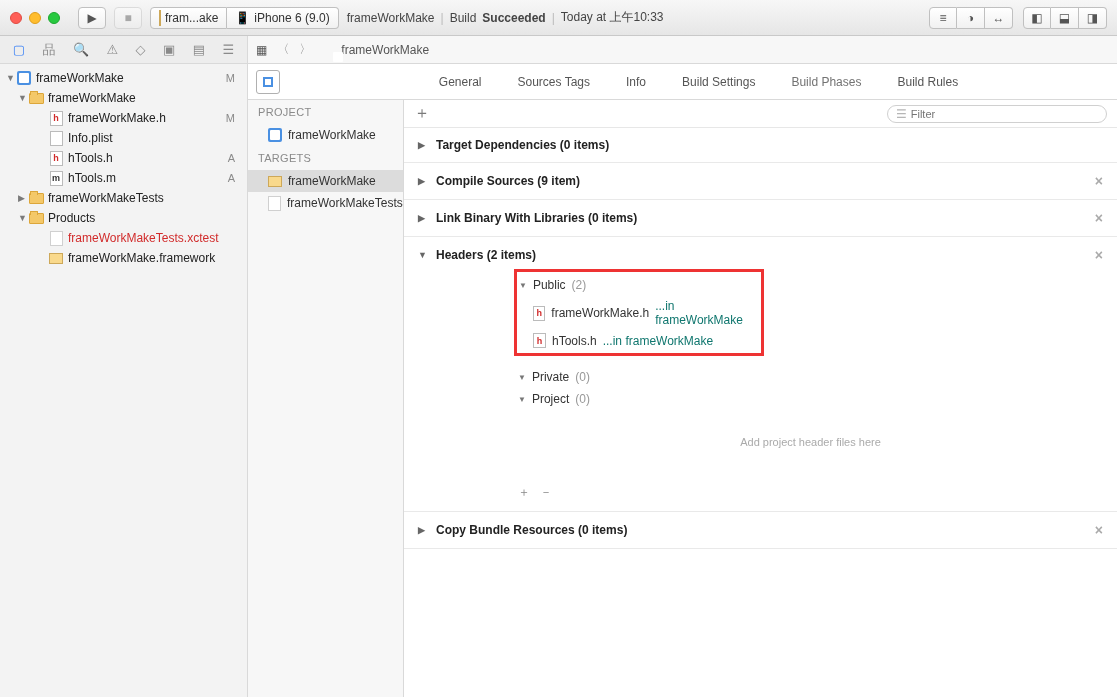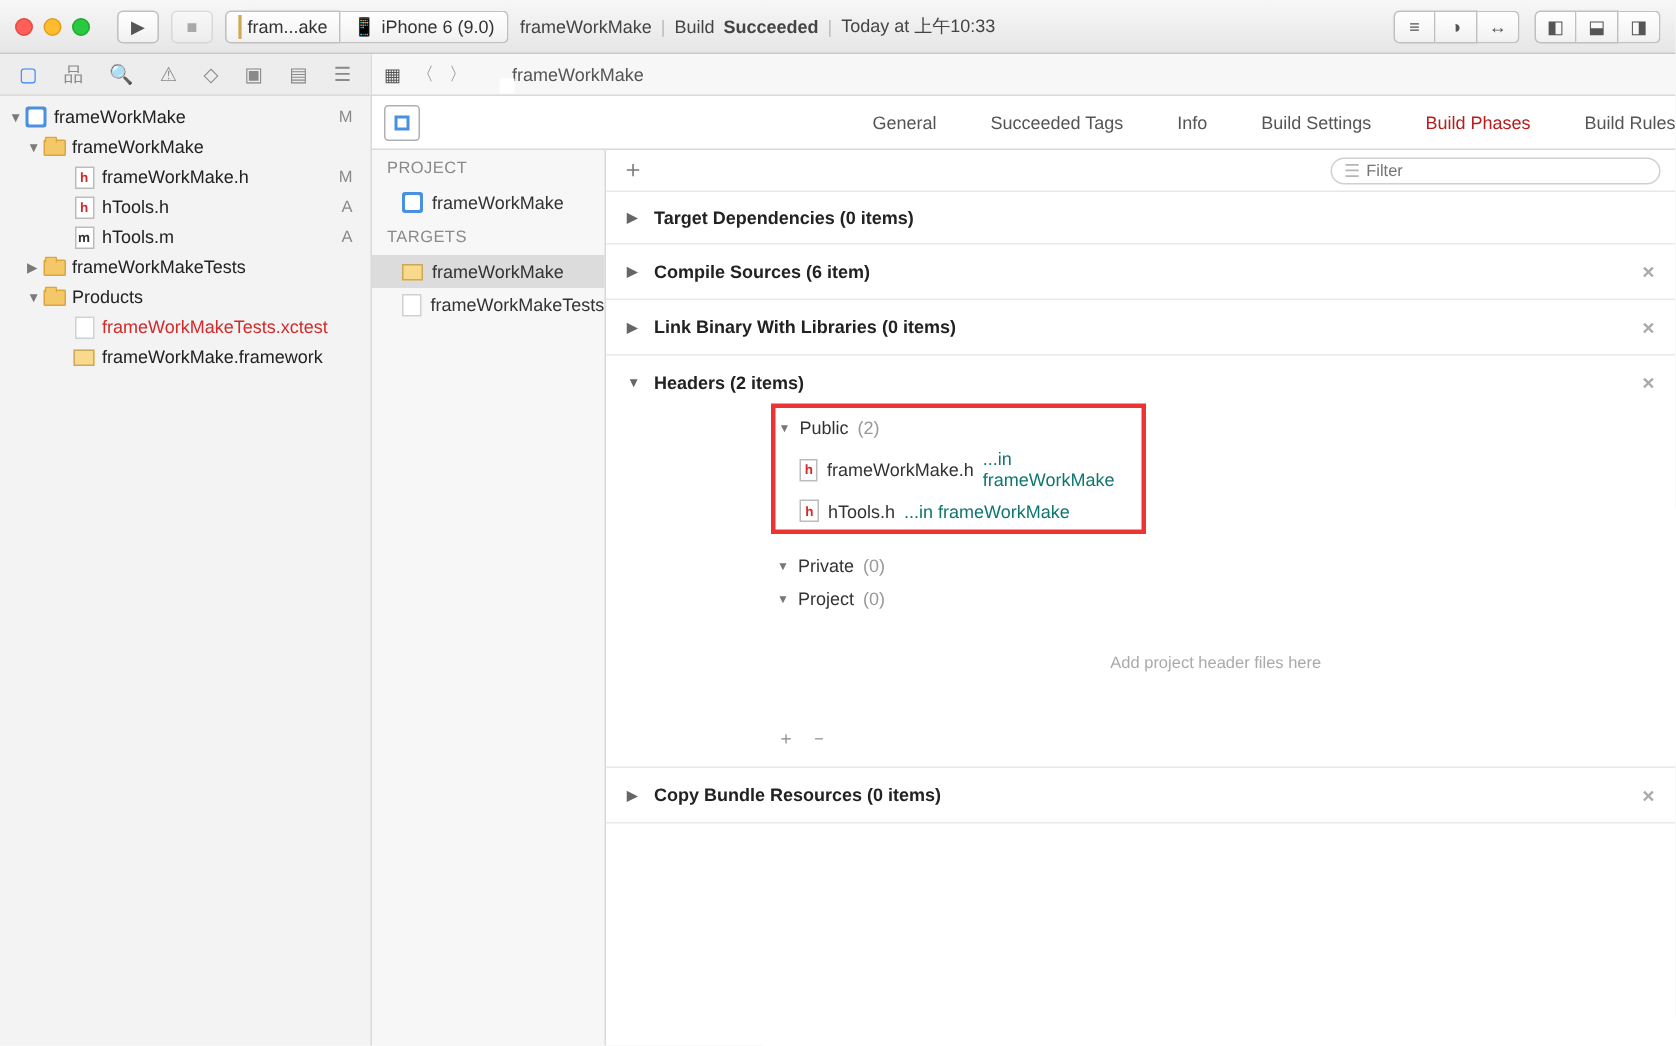--- a/index.html
+++ b/index.html
@@ -37,23 +37,23 @@
 .prj{width:14px;height:14px;background:#4a90e2;border-radius:2px;position:relative}
 .prj:after{content:"";position:absolute;top:2px;left:2px;width:10px;height:10px;background:#fff;border-radius:1px}
 .fwbox{width:14px;height:11px;background:#f9d98c;border:1px solid #cda859;position:relative}
 .tstbox{width:13px;height:15px;border:1px solid #d0d0d0;background:#fff}
 .maincol{flex:1;display:flex;flex-direction:column;min-width:0}
 .jumpbar{height:28px;border-bottom:1px solid #d9d9d9;display:flex;align-items:center;padding:0 8px;gap:10px;background:#f7f7f7;color:#555;font-size:11px}
 .jumpbar .chev{color:#888}
 .tabshdr{height:36px;border-bottom:1px solid #d9d9d9;display:flex;align-items:center;background:#fff}
 .sqrbtn{width:24px;height:24px;border:1px solid #b0b0b0;margin-left:8px;border-radius:3px;display:flex;align-items:center;justify-content:center}
 .sqrbtn .inner{width:10px;height:10px;border:2px solid #4a90e2}
-.tablist{flex:1;display:flex;justify-content:flex-end;gap:36px}
+.tablist{flex:1;display:flex;justify-content:center;gap:36px}
 .tab{color:#555;font-size:12px}
-.tab.act{color:#b91c1c}
+.tab.act{color:#737373}
 .split{flex:1;display:flex;min-height:0}
 .ptcol{width:156px;border-right:1px solid #d9d9d9;background:#f7f7f7}
 .ptsec{padding:6px 10px;color:#8a8a8a;font-size:11px;letter-spacing:.3px}
 .ptrow{display:flex;align-items:center;height:22px;padding-left:20px;gap:6px;font-size:11px;color:#333}
 .ptrow.sel{background:#dcdcdc}
 .editor{flex:1;overflow:auto;background:#fff}
 .toolbar2{height:28px;border-bottom:1px solid #e7e7e7;display:flex;align-items:center;padding:0 10px}
 .plus{color:#7a7a7a;font-size:16px}
 .filterbox{margin-left:auto;display:flex;align-items:center;border:1px solid #d0d0d0;border-radius:10px;height:18px;padding:0 8px;gap:4px;color:#b6b6b6;width:220px}
 .filterbox input{border:none;outline:none;font-size:11px;flex:1;background:transparent;color:#555}
@@ -146,20 +146,27 @@
           <span class="disc"></span>
           <span class="ic">
             <span class="hfile">h</span>
           </span>
           <span class="lbl">frameWorkMake.h</span>
           <span class="badge">M</span>
         </div>
       <div class="trow" style="padding-left:38px">
           <span class="disc"></span>
           <span class="ic">
+            <span class="pfile"></span>
+          </span>
+          <span class="lbl">Info.plist</span>
+        </div>
+      <div class="trow" style="padding-left:38px">
+          <span class="disc"></span>
+          <span class="ic">
             <span class="hfile">h</span>
           </span>
           <span class="lbl">hTools.h</span>
           <span class="badge">A</span>
         </div>
       <div class="trow" style="padding-left:38px">
           <span class="disc"></span>
           <span class="ic">
             <span class="mfile">m</span>
           </span>
@@ -204,21 +211,21 @@
       <span class="chev">〉</span>
       <span style="margin-left:10px" class="ic"><span class="prj"></span></span>
       <span>frameWorkMake</span>
     </div>
     <div class="tabshdr">
       <div class="sqrbtn">
           <div class="inner"></div>
         </div>
       <div class="tablist">
         <span class="tab">General</span>
-        <span class="tab">Succeeded Tags</span>
+        <span class="tab">Sources Tags</span>
         <span class="tab">Info</span>
         <span class="tab">Build Settings</span>
         <span class="tab act">Build Phases</span>
         <span class="tab">Build Rules</span>
       </div>
     </div>
     <div class="split">
       <div class="ptcol">
         <div class="ptsec">PROJECT</div>
         <div class="ptrow">
@@ -246,21 +253,21 @@
 
         <div class="phase">
           <div class="phase-hdr">
               <span class="tri">▶</span>
               <span>Target Dependencies (0 items)</span>
             </div>
         </div>
         <div class="phase">
           <div class="phase-hdr">
               <span class="tri">▶</span>
-              <span>Compile Sources (6 item)</span>
+              <span>Compile Sources (9 item)</span>
               <span class="xbtn">×</span>
             </div>
         </div>
         <div class="phase">
           <div class="phase-hdr">
               <span class="tri">▶</span>
               <span>Link Binary With Libraries (0 items)</span>
               <span class="xbtn">×</span>
             </div>
         </div>

